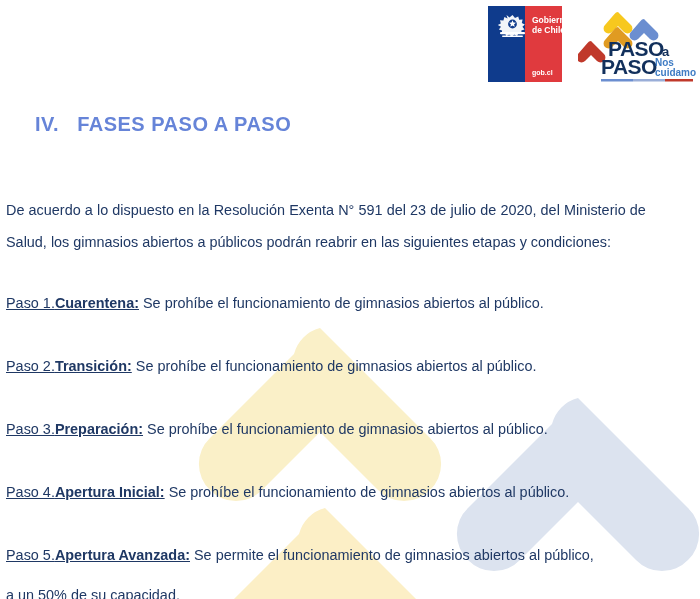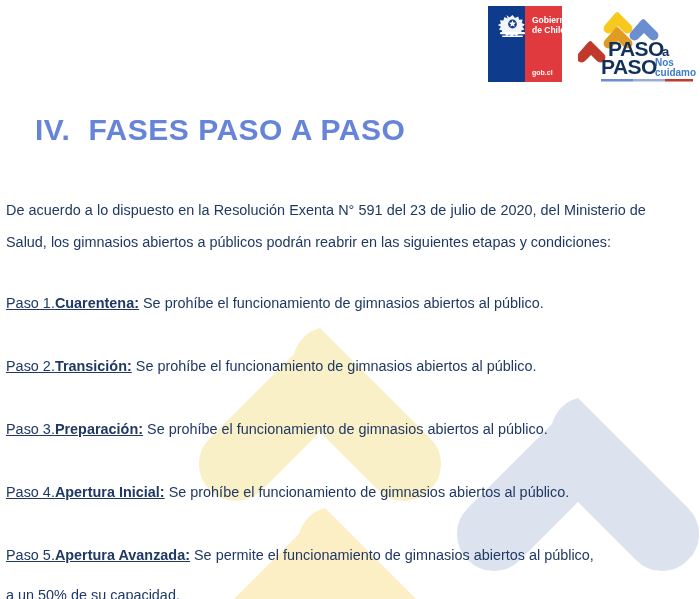--- a/index.html
+++ b/index.html
@@ -55,21 +55,21 @@
     width: 700px;
     height: 599px;
     z-index: 2;
   }
 
   .section-title {
     position: absolute;
     left: 35px;
     top: 113px;
     color: #6684d8;
-    font-size: 30px;
+    font-size: 20px;
     font-weight: bold;
     letter-spacing: 0.5px;
     white-space: nowrap;
   }
   .section-title .numeral {
     margin-right: 18px;
   }
 
   .intro {
     position: absolute;

